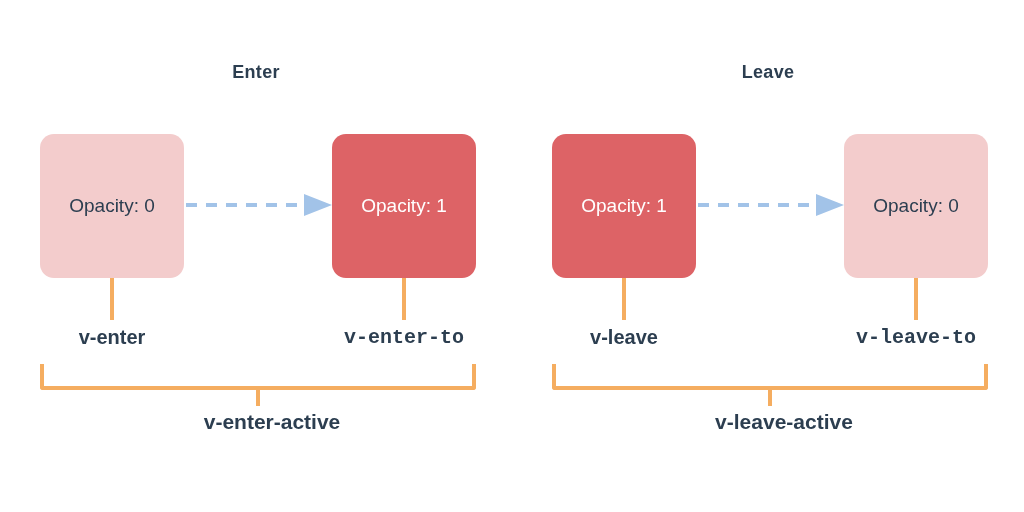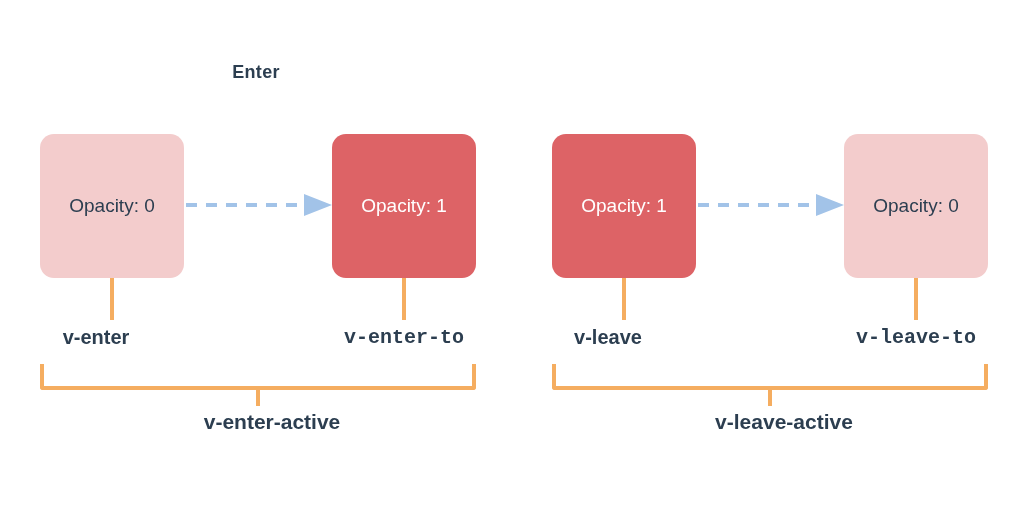--- a/index.html
+++ b/index.html
@@ -34,21 +34,21 @@
   .stem{
     position:absolute;top:278px;width:4px;height:42px;
     background:var(--bracket-orange);
   }
   .stem.from-stem{left:110px;}
   .stem.to-stem{left:402px;}
   .class-label{
     position:absolute;top:326px;transform:translateX(-50%);
     font-size:20px;font-weight:bold;color:var(--text-navy);white-space:nowrap;
   }
-  .class-label.from-label{left:96px;}
+  .class-label.from-label{left:112px;}
   .class-label.to-label{left:404px;font-family:Liberation Mono, monospace;}
   .bracket{
     position:absolute;left:40px;top:364px;width:436px;height:26px;
     border-left:4px solid var(--bracket-orange);
     border-right:4px solid var(--bracket-orange);
     border-bottom:4px solid var(--bracket-orange);
     border-radius:0 0 3px 3px;
   }
   .bracket-stem{
     position:absolute;left:256px;top:388px;width:4px;height:18px;
@@ -85,20 +85,21 @@
 
     <div class="class-label from-label">v-enter</div>
     <div class="class-label to-label">v-enter-to</div>
 
     <div class="bracket"></div>
     <div class="bracket-stem"></div>
     <div class="active-label">v-enter-active</div>
   </section>
 
   <section class="panel">
+    <h2 class="panel-title">Leave</h2>
 
     <div class="state-box from solid">
       <span>Opacity: 1</span>
     </div>
 
     <svg class="arrow-svg" viewBox="0 0 148 24">
       <line x1="2" y1="12" x2="122" y2="12" stroke="#a2c3e8" stroke-width="4" stroke-dasharray="11 9"></line>
       <polygon points="120,1 148,12 120,23" fill="#a2c3e8"></polygon>
     </svg>
 

